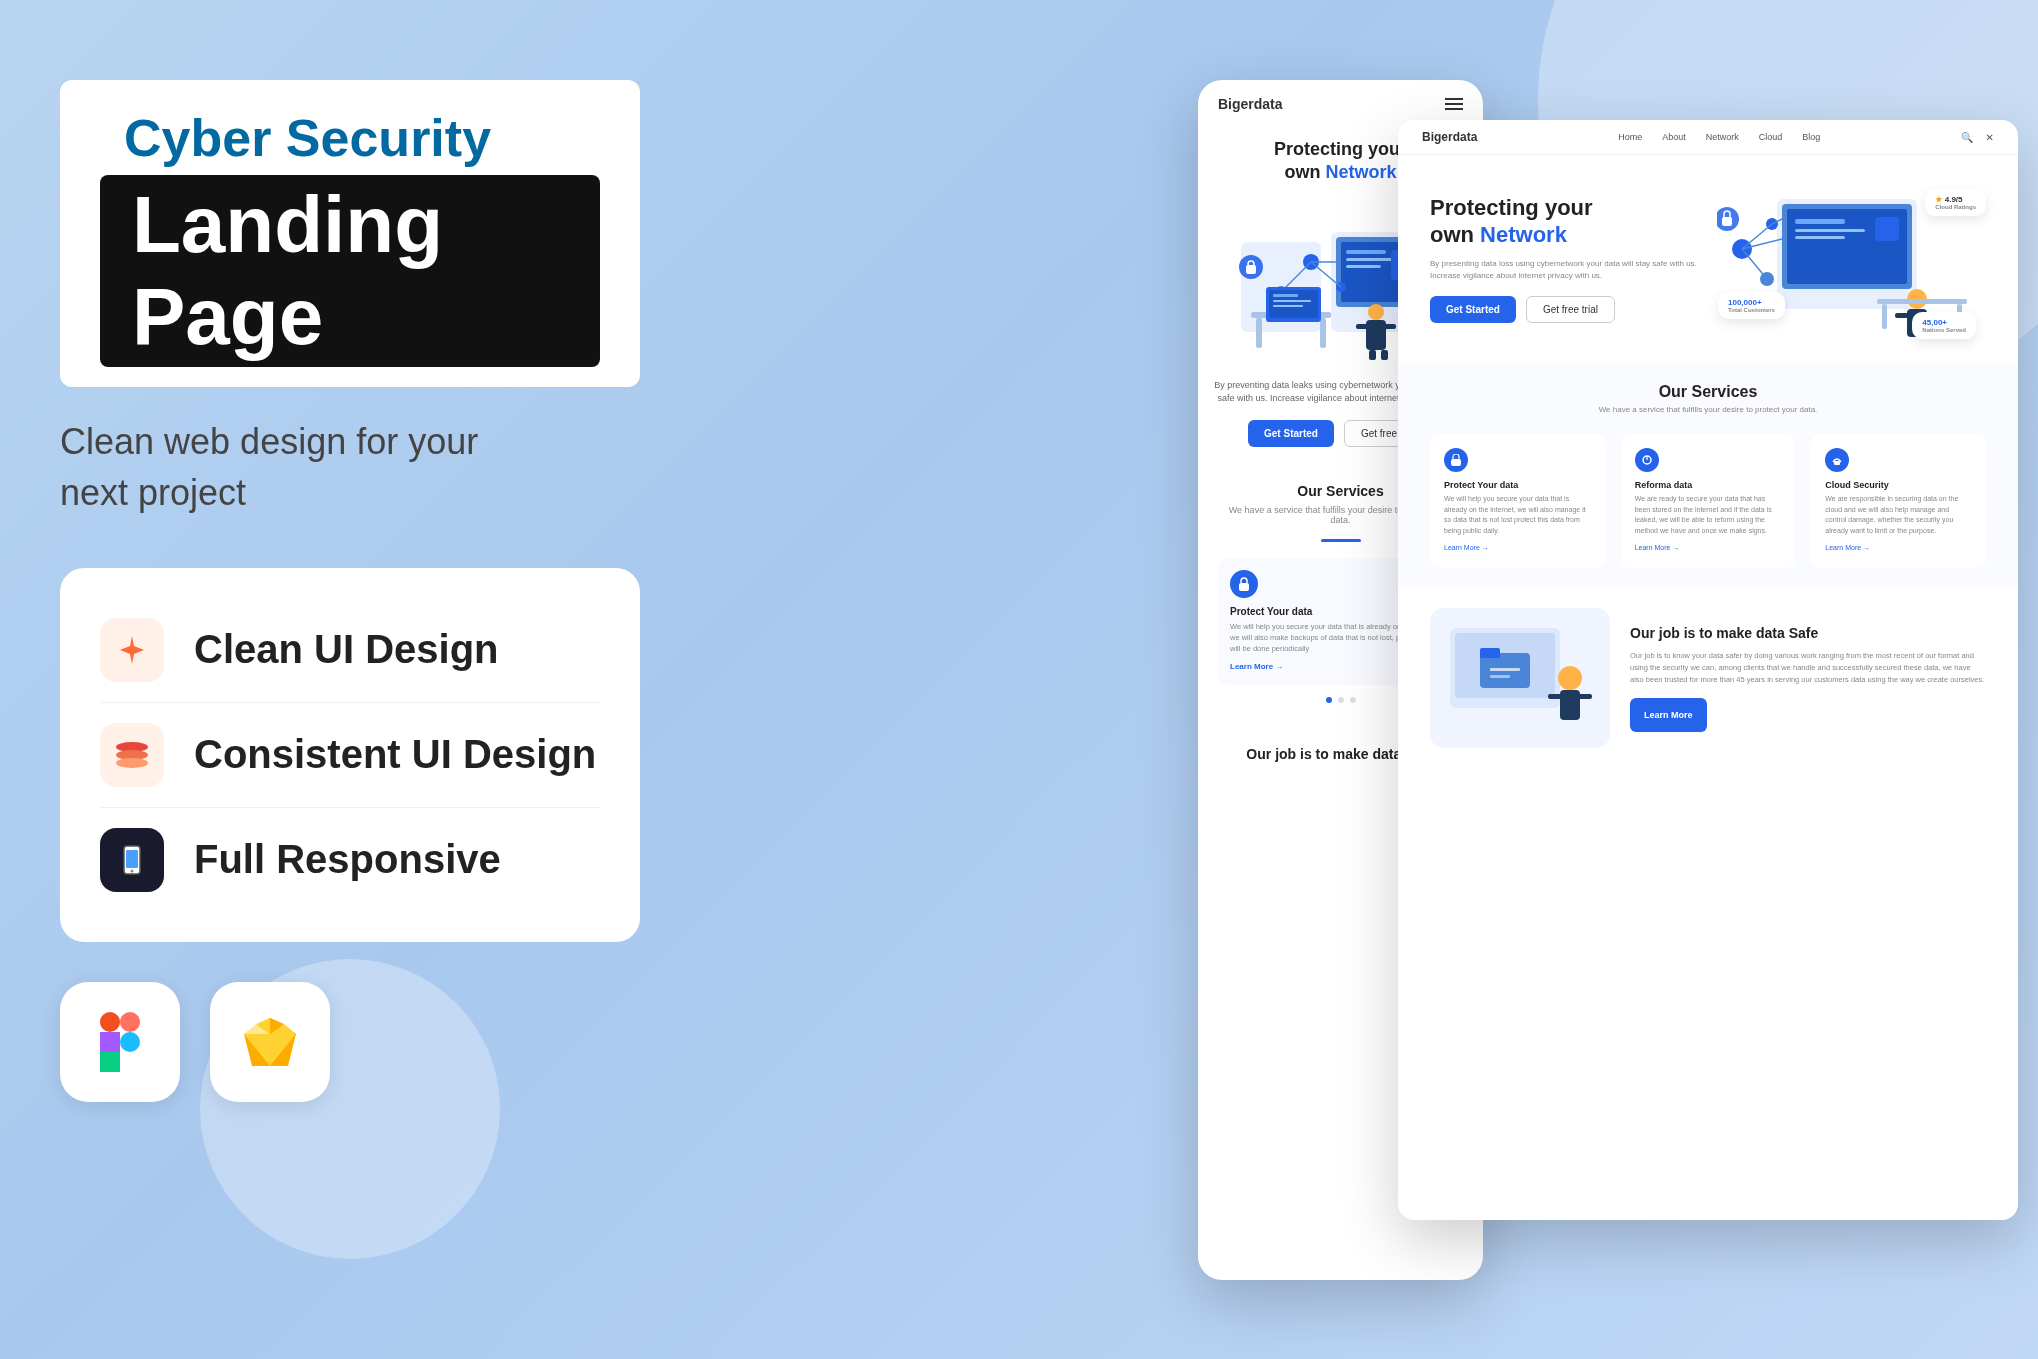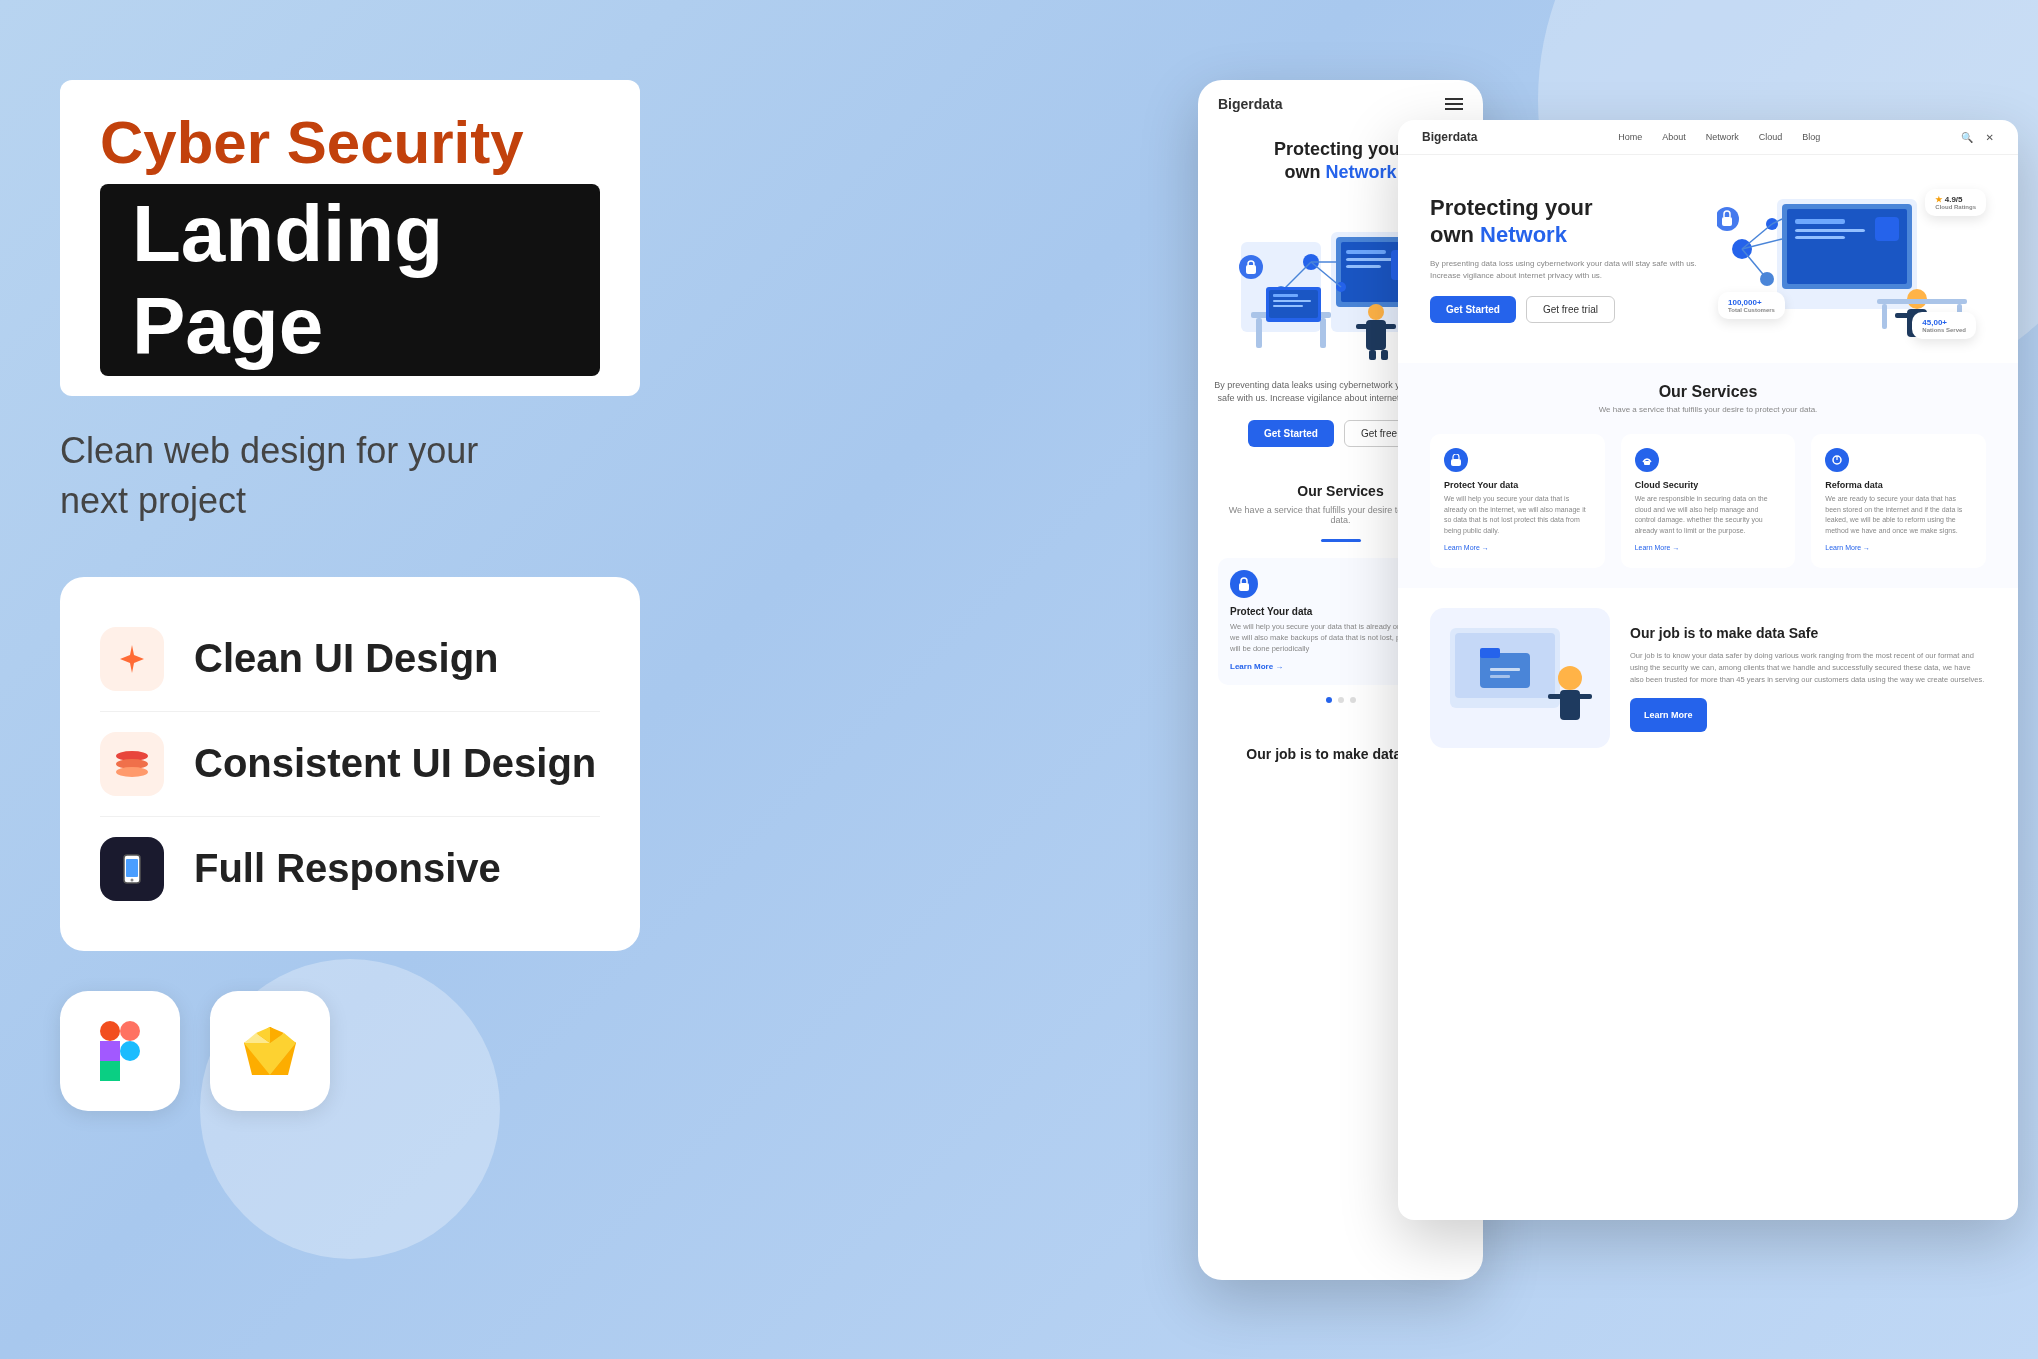--- a/index.html
+++ b/index.html
@@ -22,25 +22,26 @@
 
     .title-block {
       background: white;
       border-radius: 12px;
       padding: 30px 40px 20px 40px;
       display: inline-block;
       margin-bottom: 30px;
     }
 
     .title-line1 {
-      font-size: 60px;
+      font-size: 52px;
       font-weight: 900;
-      color: #c2410c;
+      color: #0369a1;
       line-height: 1.1;
       display: block;
+      margin-left: 24px;
     }
 
     .title-line2 {
       background: #111;
       color: white;
       font-size: 80px;
       font-weight: 900;
       padding: 4px 32px;
       border-radius: 8px;
       display: inline-block;
@@ -850,41 +851,41 @@
             </svg>
           </div>
           <div class="dsc-title">Protect Your data</div>
           <div class="dsc-desc">We will help you secure your data that is already on the internet, we will also manage it so data that is not lost protect this data from being public daily.</div>
           <span class="dsc-learn">Learn More →</span>
         </div>
 
         <div class="desktop-service-card">
           <div class="dsc-icon">
             <svg width="12" height="12" viewBox="0 0 12 12">
+              <circle cx="6" cy="6" r="4" fill="none" stroke="white" stroke-width="1.5"></circle>
+              <line x1="6" y1="2" x2="6" y2="6" stroke="white" stroke-width="1.2"></line>
+            </svg>
+          </div>
+          <div class="dsc-title">Reforma data</div>
+          <div class="dsc-desc">We are ready to secure your data that has been stored on the internet and if the data is leaked, we will be able to reform using the method we have and once we make signs.</div>
+          <span class="dsc-learn">Learn More →</span>
+        </div>
+
+        <div class="desktop-service-card">
+          <div class="dsc-icon">
+            <svg width="12" height="12" viewBox="0 0 12 12">
               <path d="M2 8 Q6 2 10 8" fill="none" stroke="white" stroke-width="1.5"></path>
               <rect x="3" y="7" width="6" height="4" rx="1" fill="white"></rect>
             </svg>
           </div>
           <div class="dsc-title">Cloud Security</div>
           <div class="dsc-desc">We are responsible in securing data on the cloud and we will also help manage and control damage. whether the security you already want to limit or the purpose.</div>
           <span class="dsc-learn">Learn More →</span>
         </div>
 
-        <div class="desktop-service-card">
-          <div class="dsc-icon">
-            <svg width="12" height="12" viewBox="0 0 12 12">
-              <circle cx="6" cy="6" r="4" fill="none" stroke="white" stroke-width="1.5"></circle>
-              <line x1="6" y1="2" x2="6" y2="6" stroke="white" stroke-width="1.2"></line>
-            </svg>
-          </div>
-          <div class="dsc-title">Reforma data</div>
-          <div class="dsc-desc">We are ready to secure your data that has been stored on the internet and if the data is leaked, we will be able to reform using the method we have and once we make signs.</div>
-          <span class="dsc-learn">Learn More →</span>
-        </div>
-
       </div>
     </div>
 
     <div class="desktop-safe">
 
       <div class="desktop-safe-img">
 
         <svg width="160" height="120" viewBox="0 0 160 120">
 
           <rect x="10" y="10" width="110" height="80" rx="6" fill="#dce8fb"></rect>

